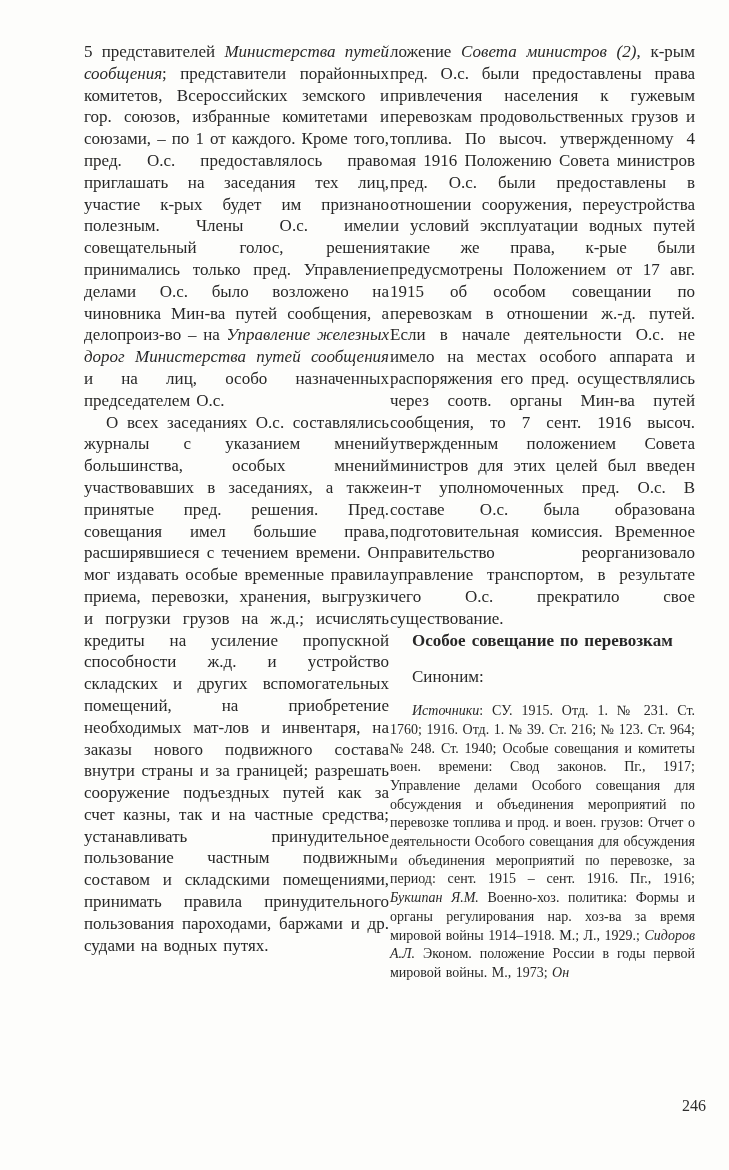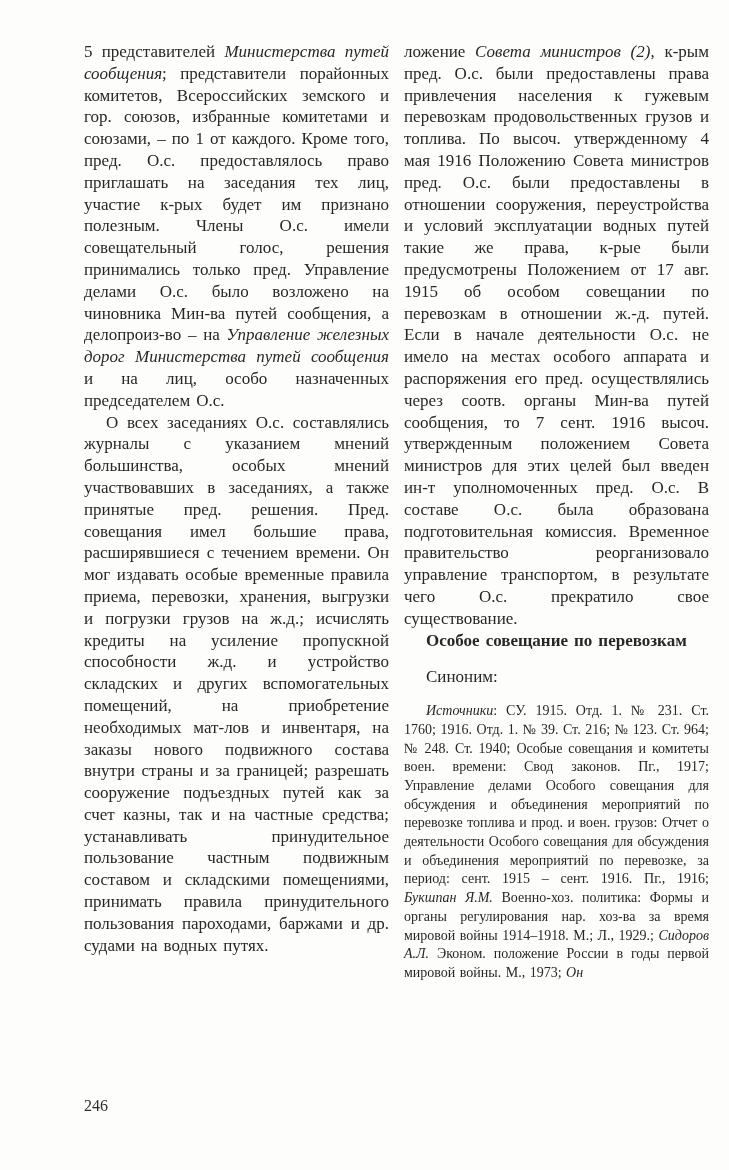--- a/index.html
+++ b/index.html
@@ -14,21 +14,21 @@
     height: 1170px;
     background: #fdfdfb;
     color: #272727;
     overflow: hidden;
   }
   .columns {
     position: absolute;
     top: 41px;
     left: 84px;
     display: flex;
-    gap: 15px;
+    gap: 1px;
   }
   .col {
     width: 305px;
     font-size: 17px;
     line-height: 21.8px;
     text-align: justify;
     hyphens: auto;
     -webkit-hyphens: auto;
     word-spacing: 1.8px;
   }
@@ -42,21 +42,21 @@
     margin-top: 14px;
     font-size: 14px;
     line-height: 18.7px;
     word-spacing: 1px;
   }
   .page-number {
     position: absolute;
     top: 1097px;
     left: 84px;
     width: 622px;
-    text-align: left;
+    text-align: right;
     font-size: 16px;
     color: #2e2e2e;
   }
 </style>
 </head>
 <body>
 
 <div class="page">
   <div class="columns">
     <div class="col" id="col-left">

